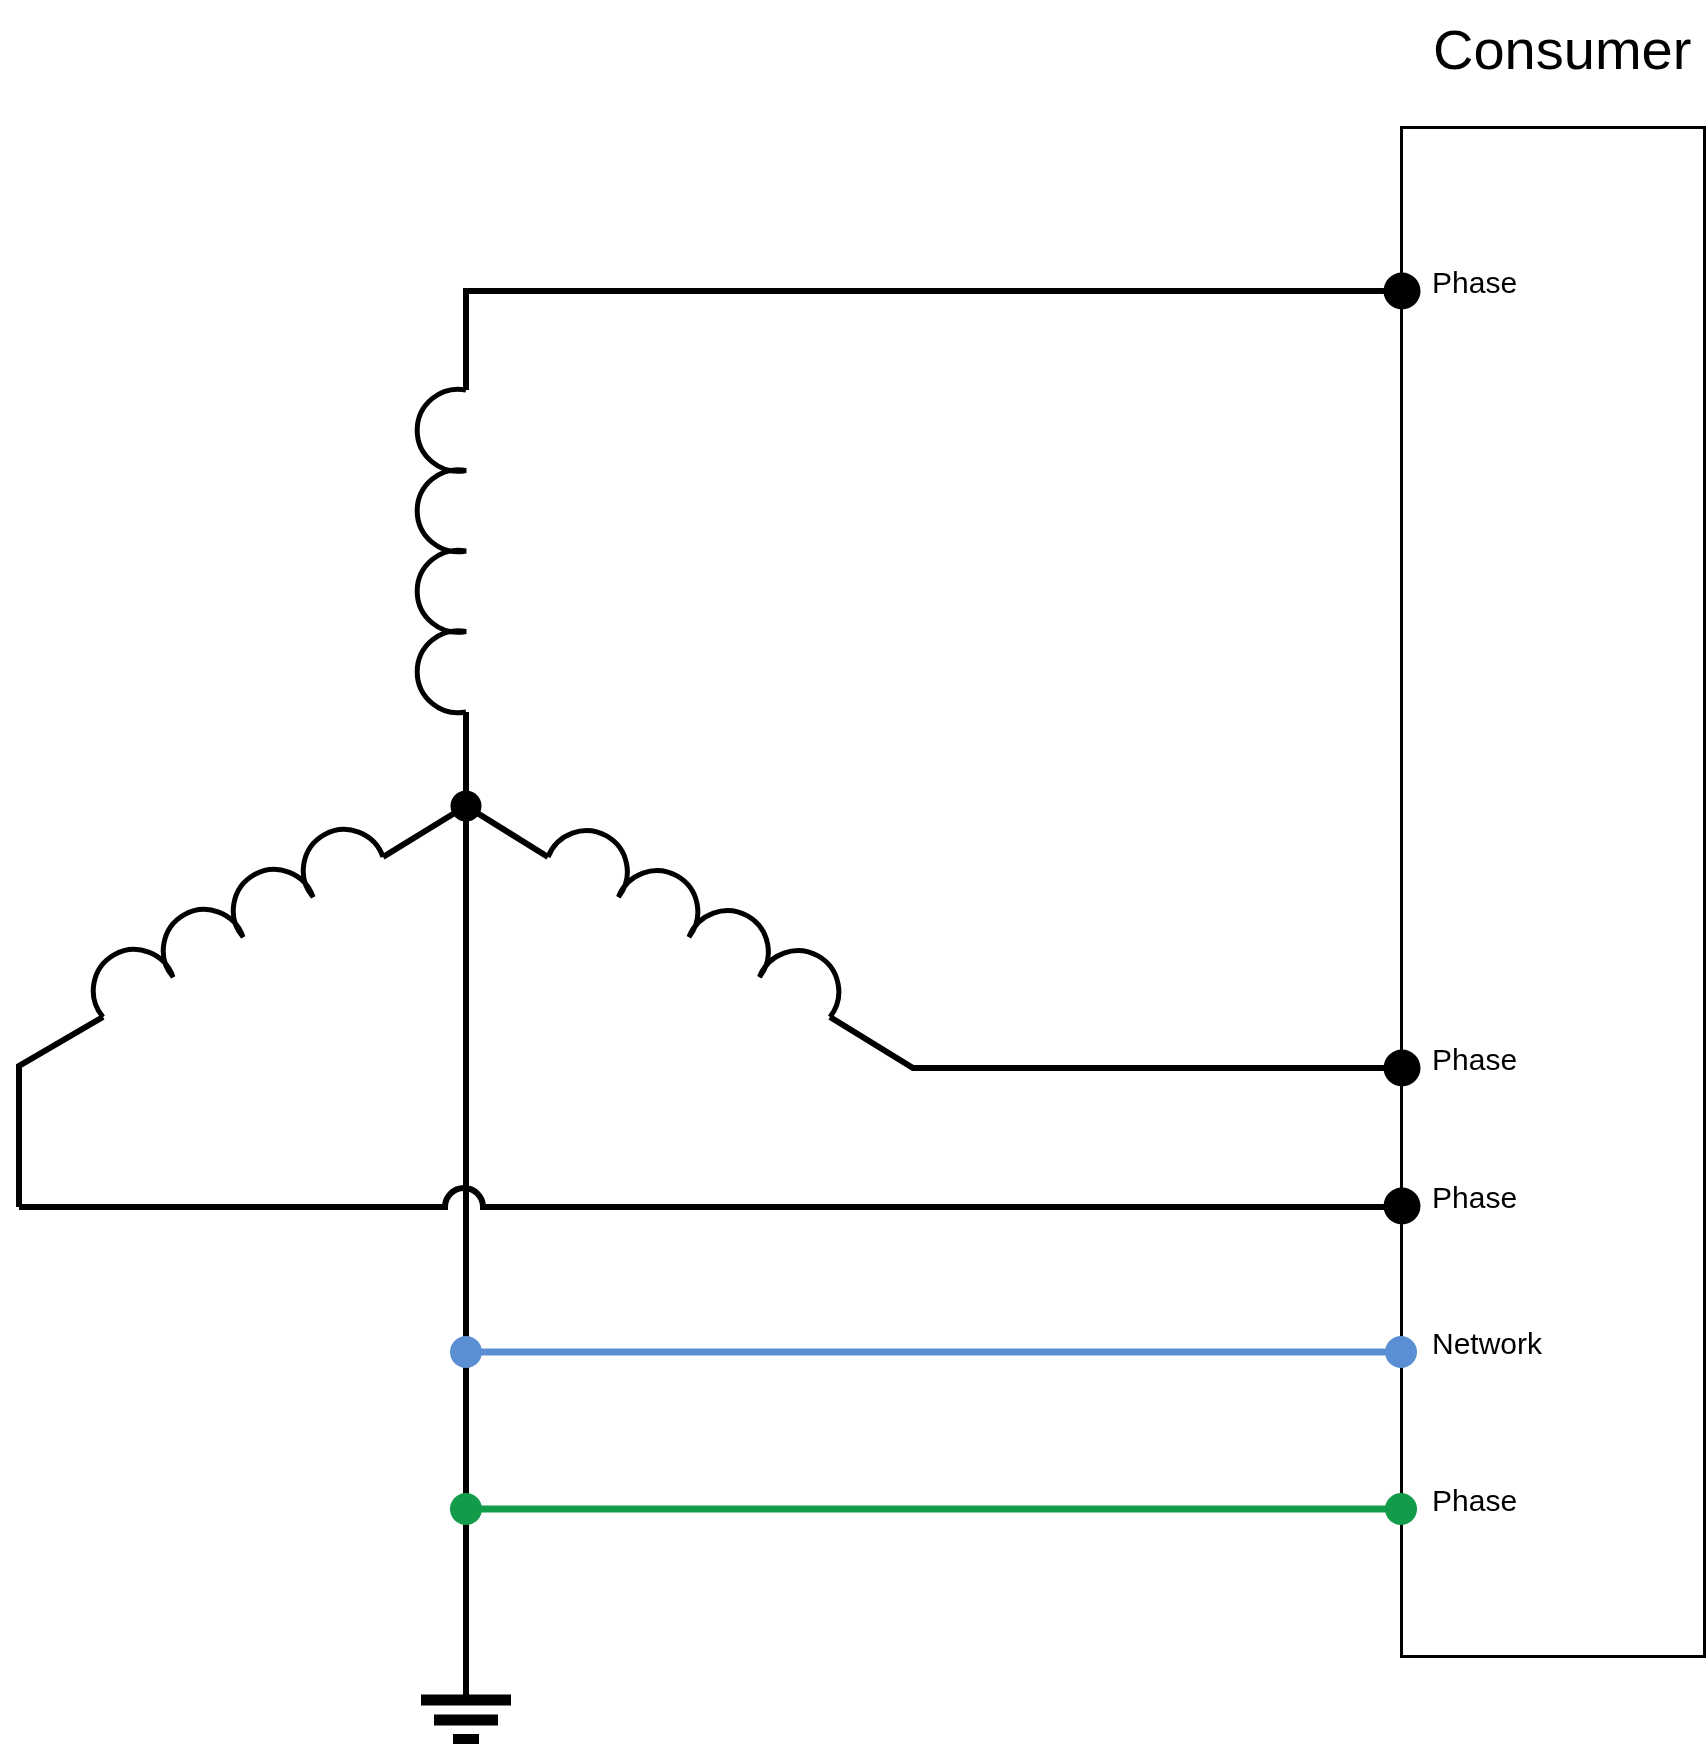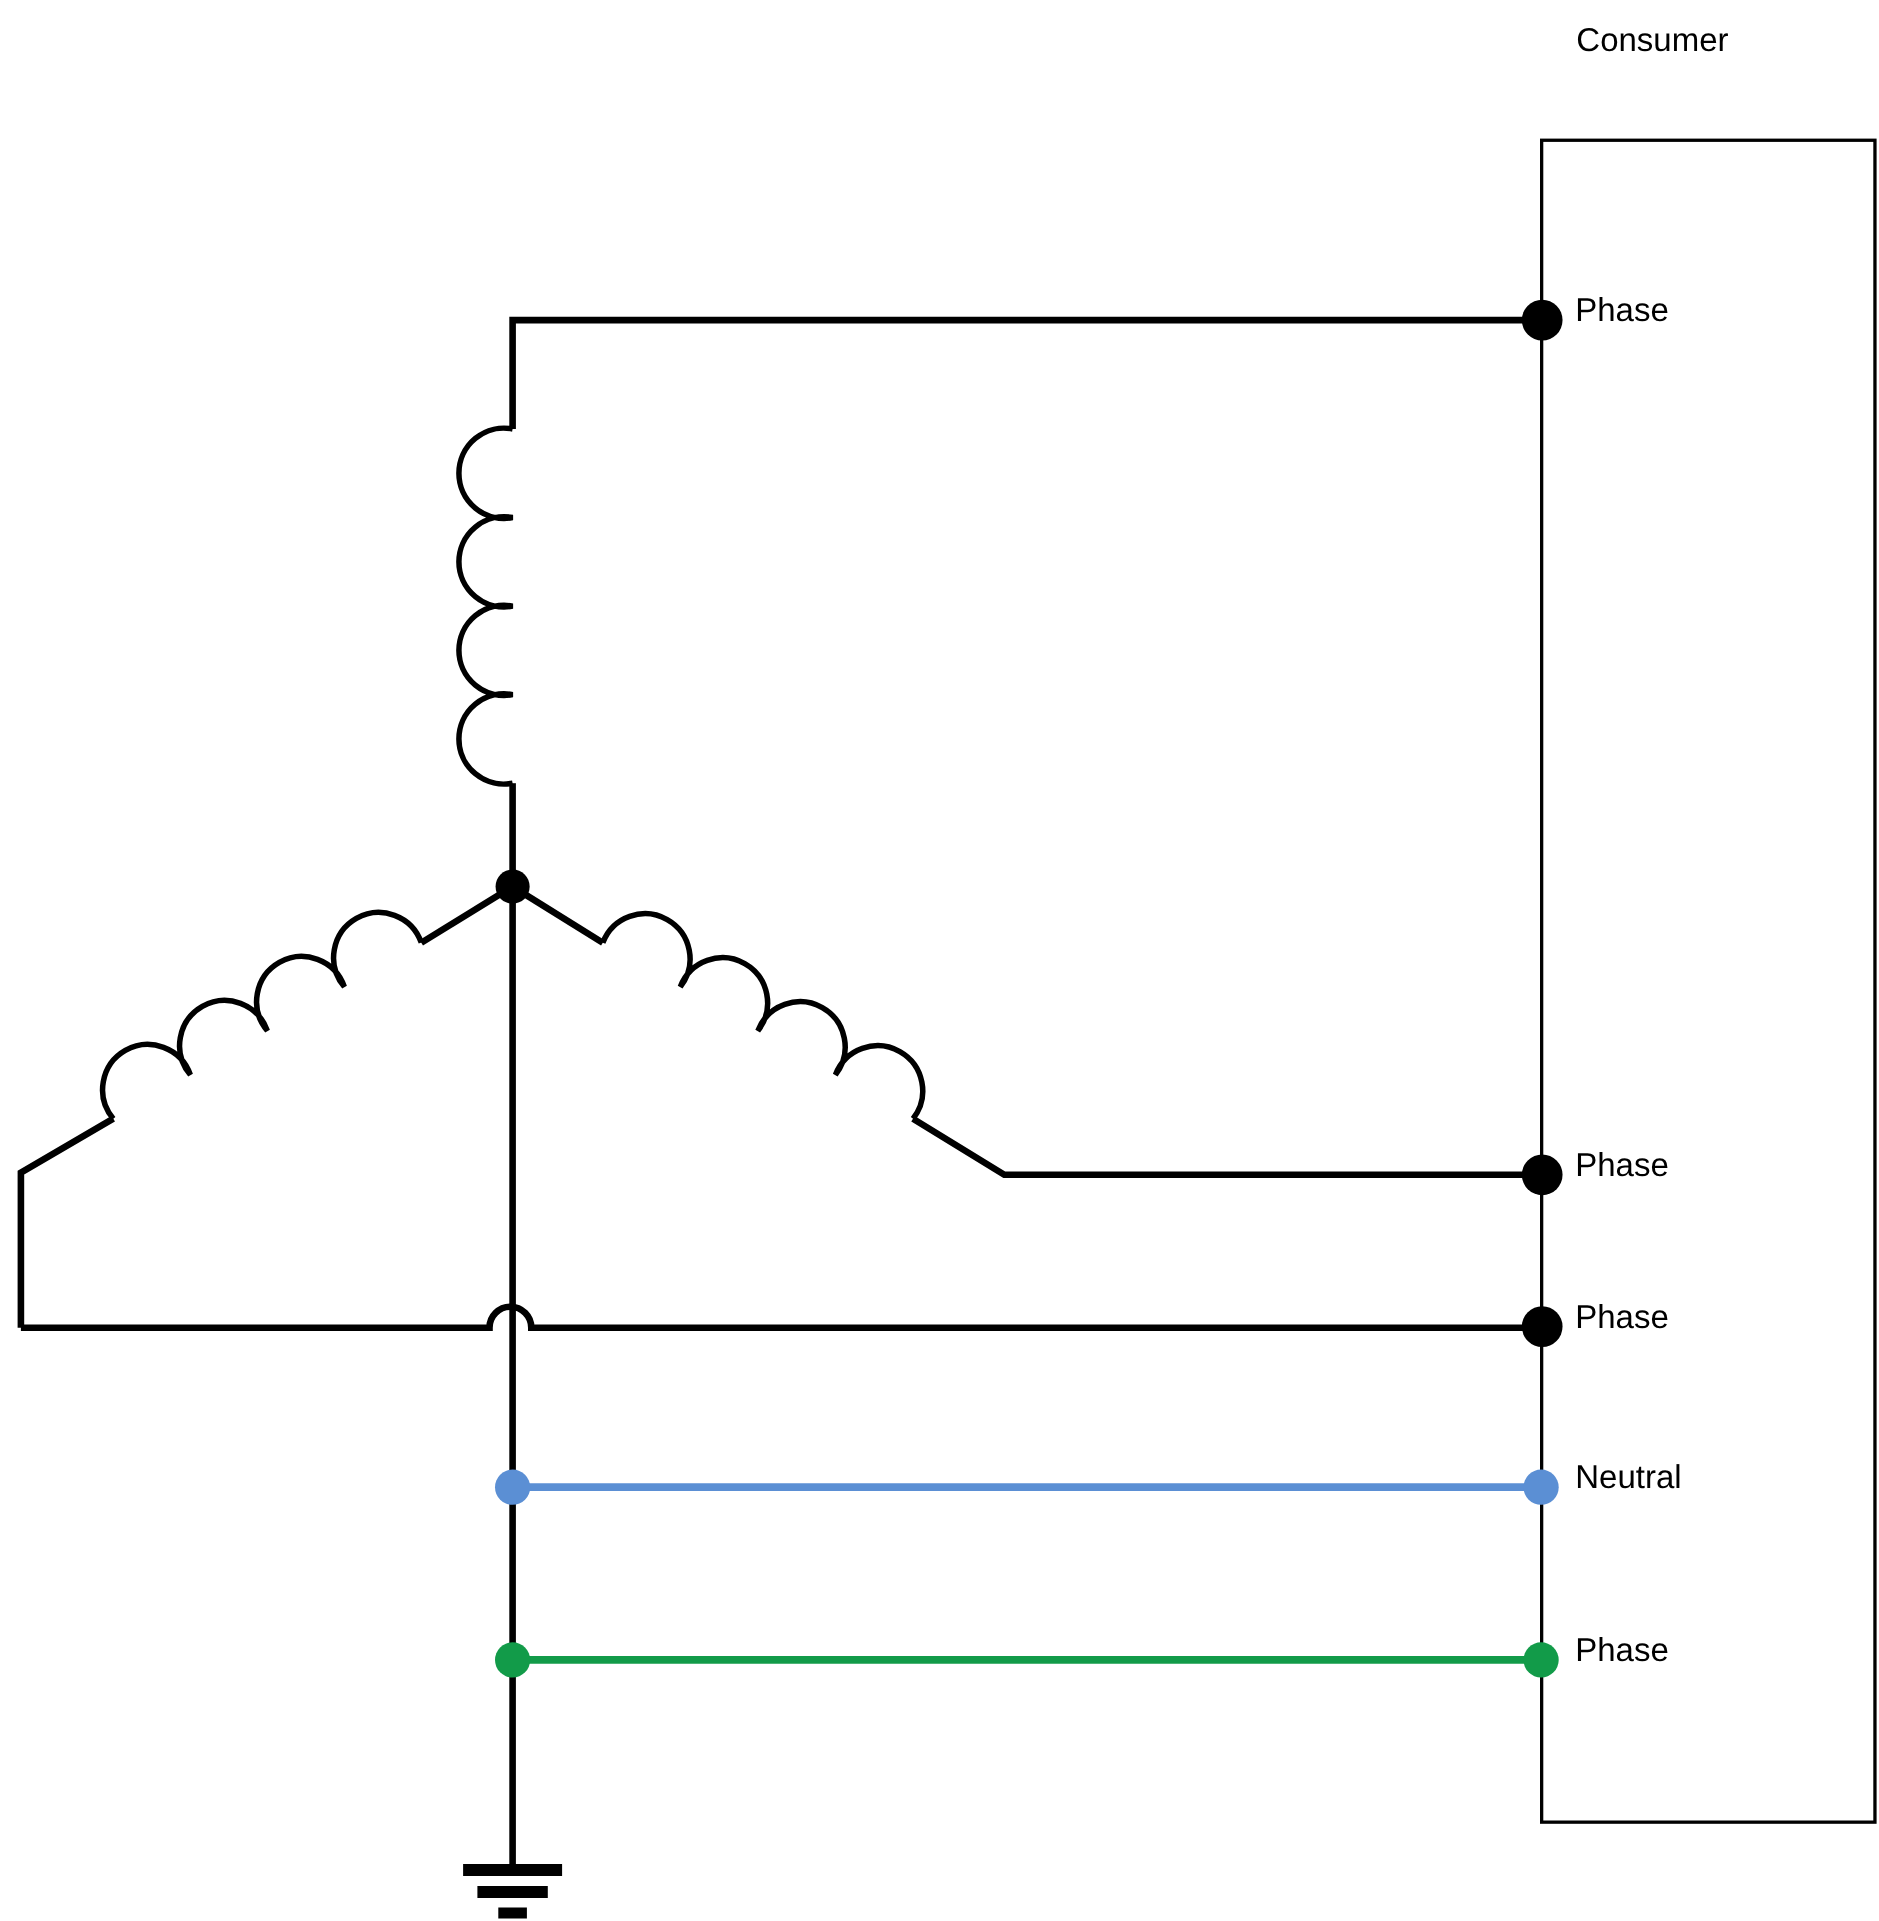--- a/index.html
+++ b/index.html
@@ -26,21 +26,21 @@
     white-space: nowrap;
     line-height: 1;
     color: #000000;
   }
   .title {
     font-size: 92px;
     left: 45px;
     top: 52px;
   }
   .consumer-label {
-    font-size: 30px;
+    font-size: 56px;
     left: 1433px;
     top: 22px;
   }
   .terminal-label {
     font-size: 30px;
     left: 1432px;
   }
   .t-phase-1 { top: 268px; }
   .t-phase-2 { top: 1045px; }
   .t-phase-3 { top: 1183px; }
@@ -111,17 +111,17 @@
 
 
   <div class="label consumer-label">Consumer</div>
 
   <div class="label terminal-label t-phase-1">Phase</div>
 
   <div class="label terminal-label t-phase-2">Phase</div>
 
   <div class="label terminal-label t-phase-3">Phase</div>
 
-  <div class="label terminal-label t-neutral">Neutral</div>
+  <div class="label terminal-label t-neutral">Network</div>
 
   <div class="label terminal-label t-earth">Phase</div>
 
 </div>
 
 </body></html>

